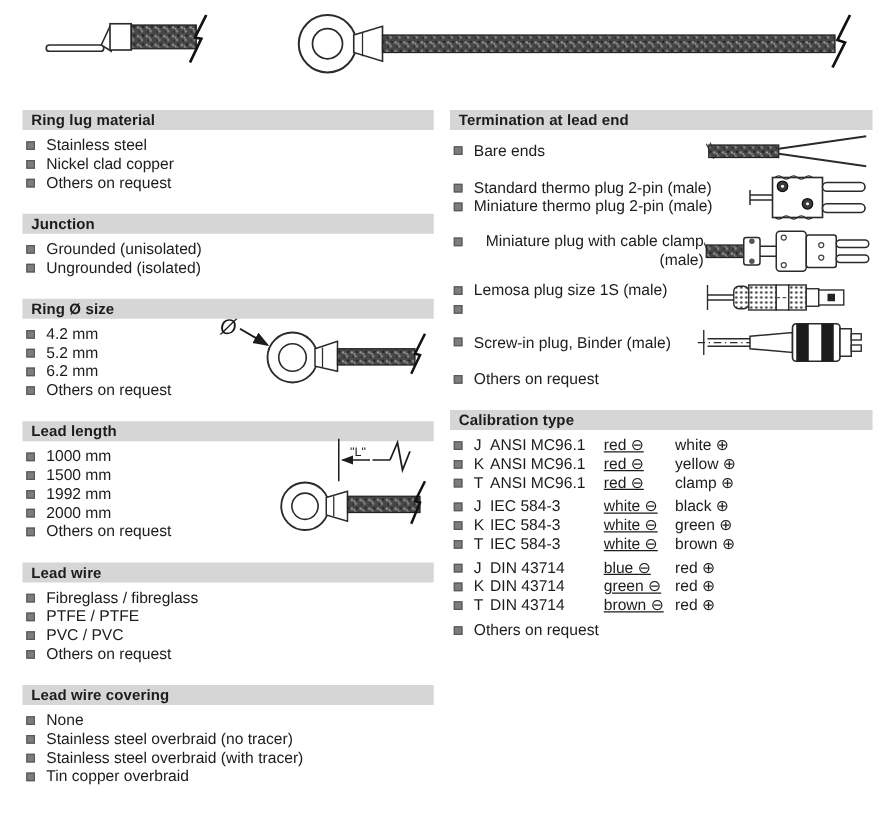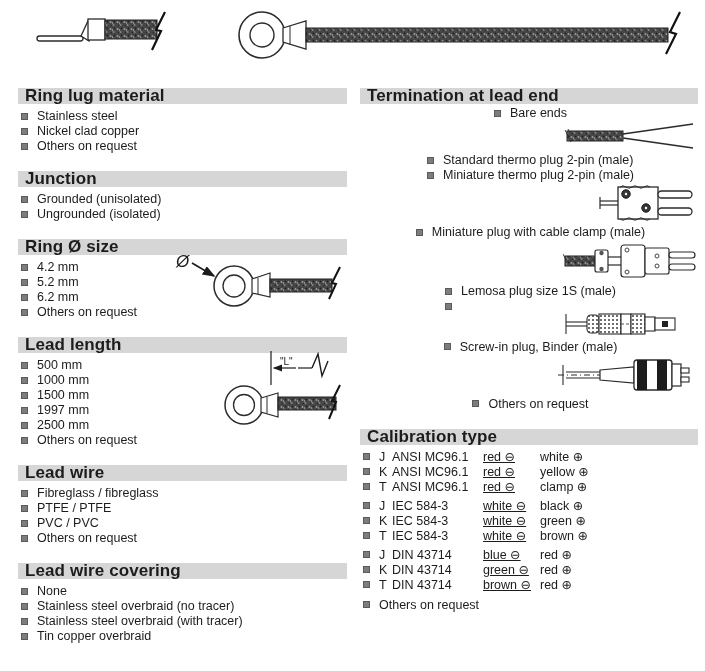--- a/index.html
+++ b/index.html
@@ -9,33 +9,33 @@
     color:#1c1c1c;overflow:hidden;
   }
   .top-ill{position:absolute;}
   #lug-side-box{left:25px;top:6px;}
   #ring-cable-box{left:224px;top:4px;}
   .col{position:absolute;top:88px;}
   #left-col{left:18px;width:329px;}
   #right-col{left:360px;width:338px;}
   .section{margin-bottom:17px;position:relative;}
   .section-header{
-    background:#d6d6d6;font-weight:700;font-size:17px;line-height:16px;
+    background:#d6d6d6;font-weight:700;font-size:12px;line-height:16px;
     height:16px;padding-left:7px;letter-spacing:.1px;
   }
   ul.items{list-style:none;margin:5px 0 0 0;padding:0;text-align:right;}
   ul.items li{display:flex;align-items:flex-start;font-size:12.5px;line-height:15px;}
   .bullet{
     flex:0 0 7px;width:7px;height:7px;background:#7d7d7d;border:1px solid #5a5a5a;
     box-sizing:border-box;margin:3.5px 9px 0 3px;
   }
   .sec-ill{position:absolute;}
   #ill-ring-diameter{left:150px;top:6px;}
   #ill-lead-length{left:206px;top:12px;}
-  .term-group{display:flex;align-items:center;margin-top:2px;flex-direction:column;}
+  .term-group{display:flex;align-items:center;margin-top:2px;}
   .term-group ul.items{margin-top:0;}
   .term-ill{margin-left:auto;}
   .cal-rows{margin-top:5px;}
   .cal-group{margin-top:4px;}
   .cal-group:first-child{margin-top:0;}
   .cal-row{display:flex;font-size:12.5px;line-height:15px;}
   .cal-type{width:13px;}
   .cal-std{width:91px;}
   .cal-neg{width:57px;text-decoration:underline;}
   .cal-pos{flex:1;}
@@ -148,37 +148,33 @@
       <rect x="102" y="34" width="62" height="13" fill="url(#braidP)" stroke="#222" stroke-width="1"></rect>
       <polyline points="172,22 164,38 168,39 161,54" fill="none" stroke="#111" stroke-width="2"></polyline>
     </svg>
       </div>
     </div>
     <div class="section">
       <div class="section-header"><span>Lead length</span></div>
       <ul class="items">
         <li>
           <span class="bullet"></span>
-          <span class="item-label">500 mm</span>
-        </li>
-        <li>
-          <span class="bullet"></span>
           <span class="item-label">1000 mm</span>
         </li>
         <li>
           <span class="bullet"></span>
           <span class="item-label">1500 mm</span>
         </li>
         <li>
           <span class="bullet"></span>
-          <span class="item-label">1997 mm</span>
-        </li>
-        <li>
-          <span class="bullet"></span>
-          <span class="item-label">2500 mm</span>
+          <span class="item-label">1992 mm</span>
+        </li>
+        <li>
+          <span class="bullet"></span>
+          <span class="item-label">2000 mm</span>
         </li>
         <li>
           <span class="bullet"></span>
           <span class="item-label">Others on request</span>
         </li>
       </ul>
       <div class="sec-ill" id="ill-lead-length">
     <svg width="124" height="84" viewBox="0 0 124 84">
       <line x1="47" y1="2" x2="47" y2="36" stroke="#1c1c1c" stroke-width="1.2"></line>
       <line x1="72" y1="19" x2="50" y2="19" stroke="#1c1c1c" stroke-width="1.2" marker-end="url(#arrowHead)"></line>

